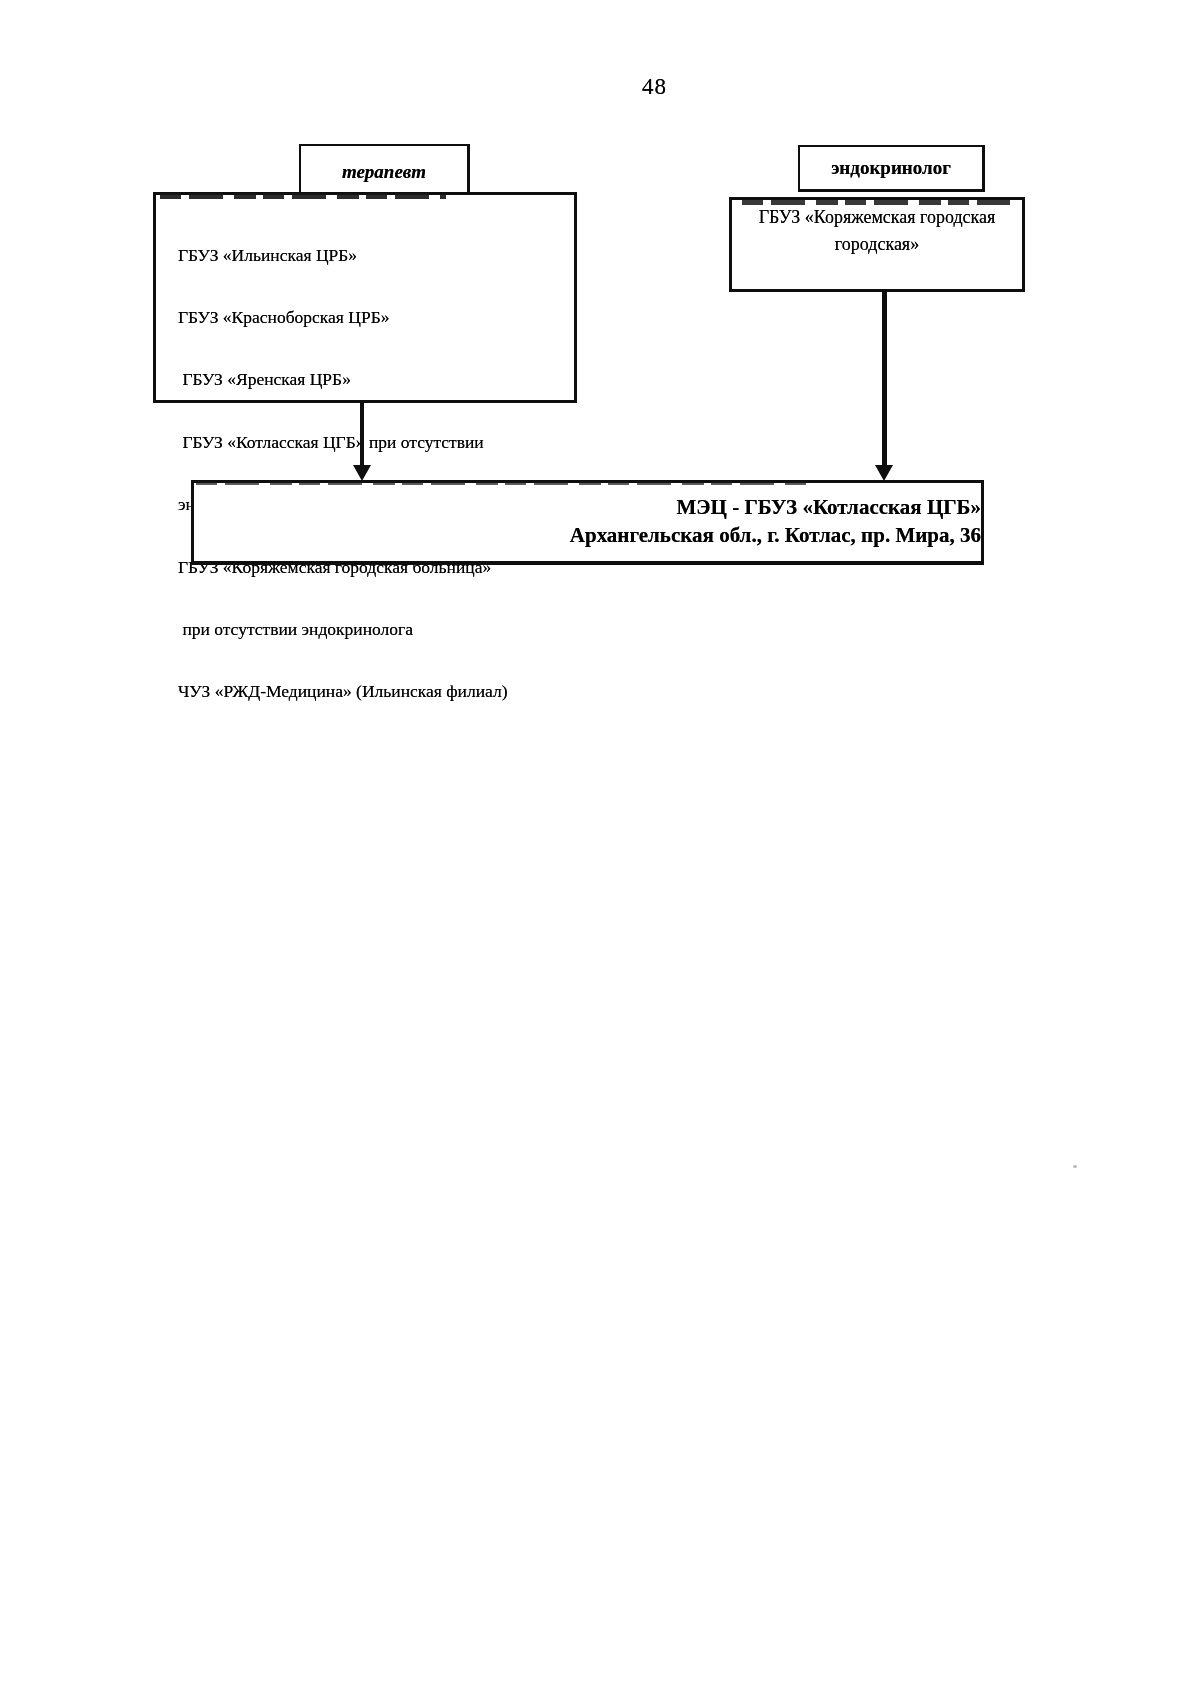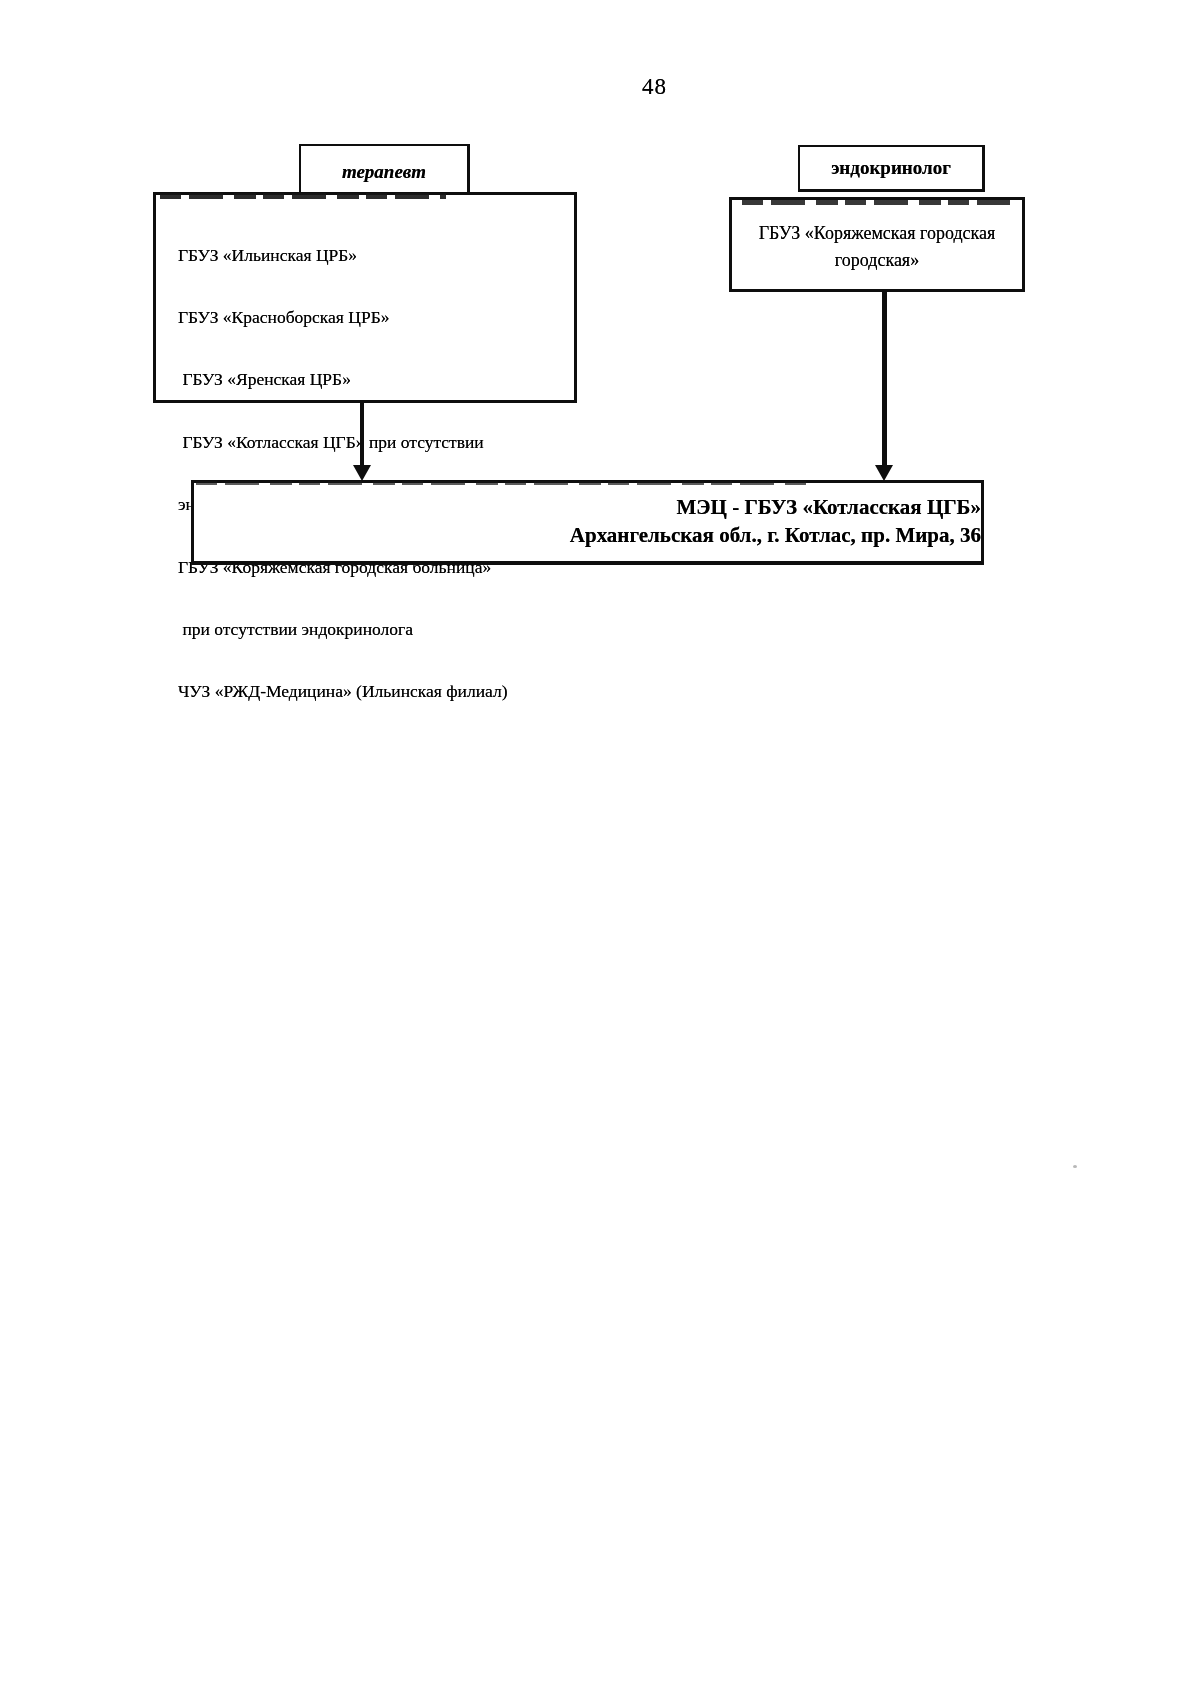--- a/index.html
+++ b/index.html
@@ -63,21 +63,21 @@
     white-space: pre;
     margin-left: 10px;
   }
   .endo-box {
     left: 729px; top: 197px;
     width: 296px; height: 95px;
     border-width: 3px;
     text-align: center;
     font-size: 18px;
     line-height: 27px;
-    padding-top: 20px;
+    padding-top: 4px;
   }
   .mec-box {
     left: 191px; top: 480px;
     width: 793px; height: 85px;
     border-width: 3px 3px 4px 3px;
     text-align: right;
     font-weight: bold;
     font-size: 21px;
     line-height: 28px;
     padding-top: 10px;

